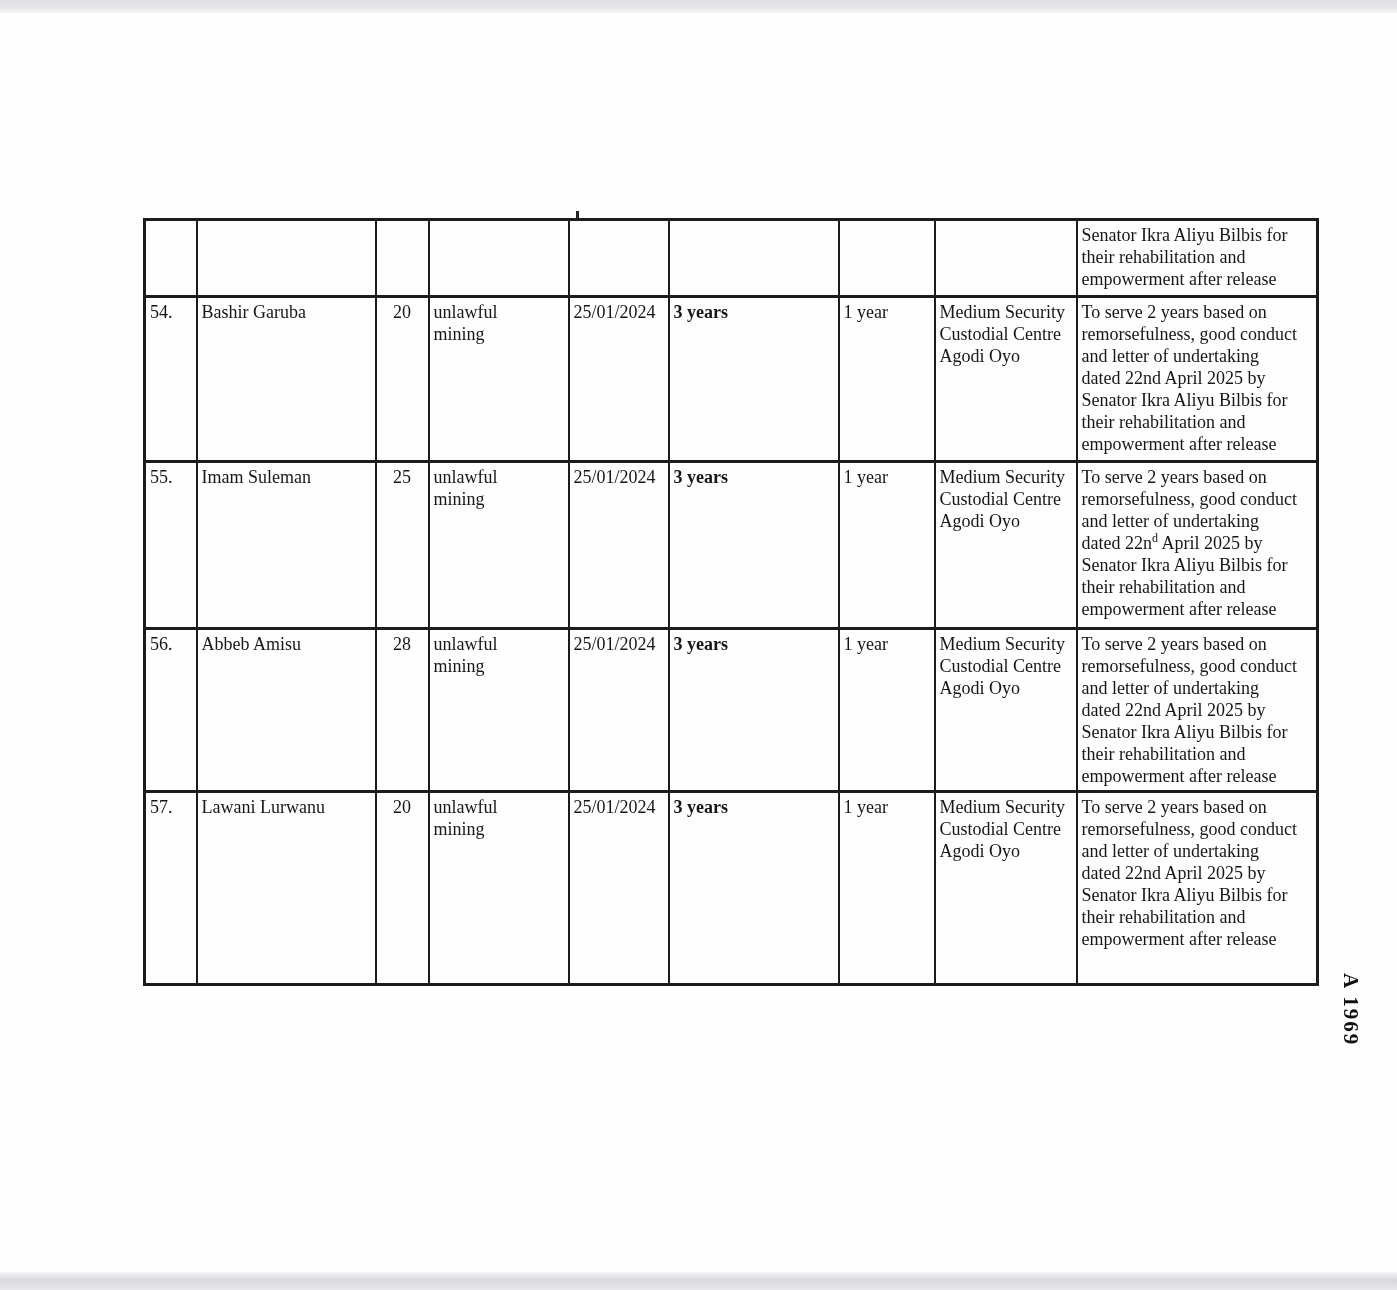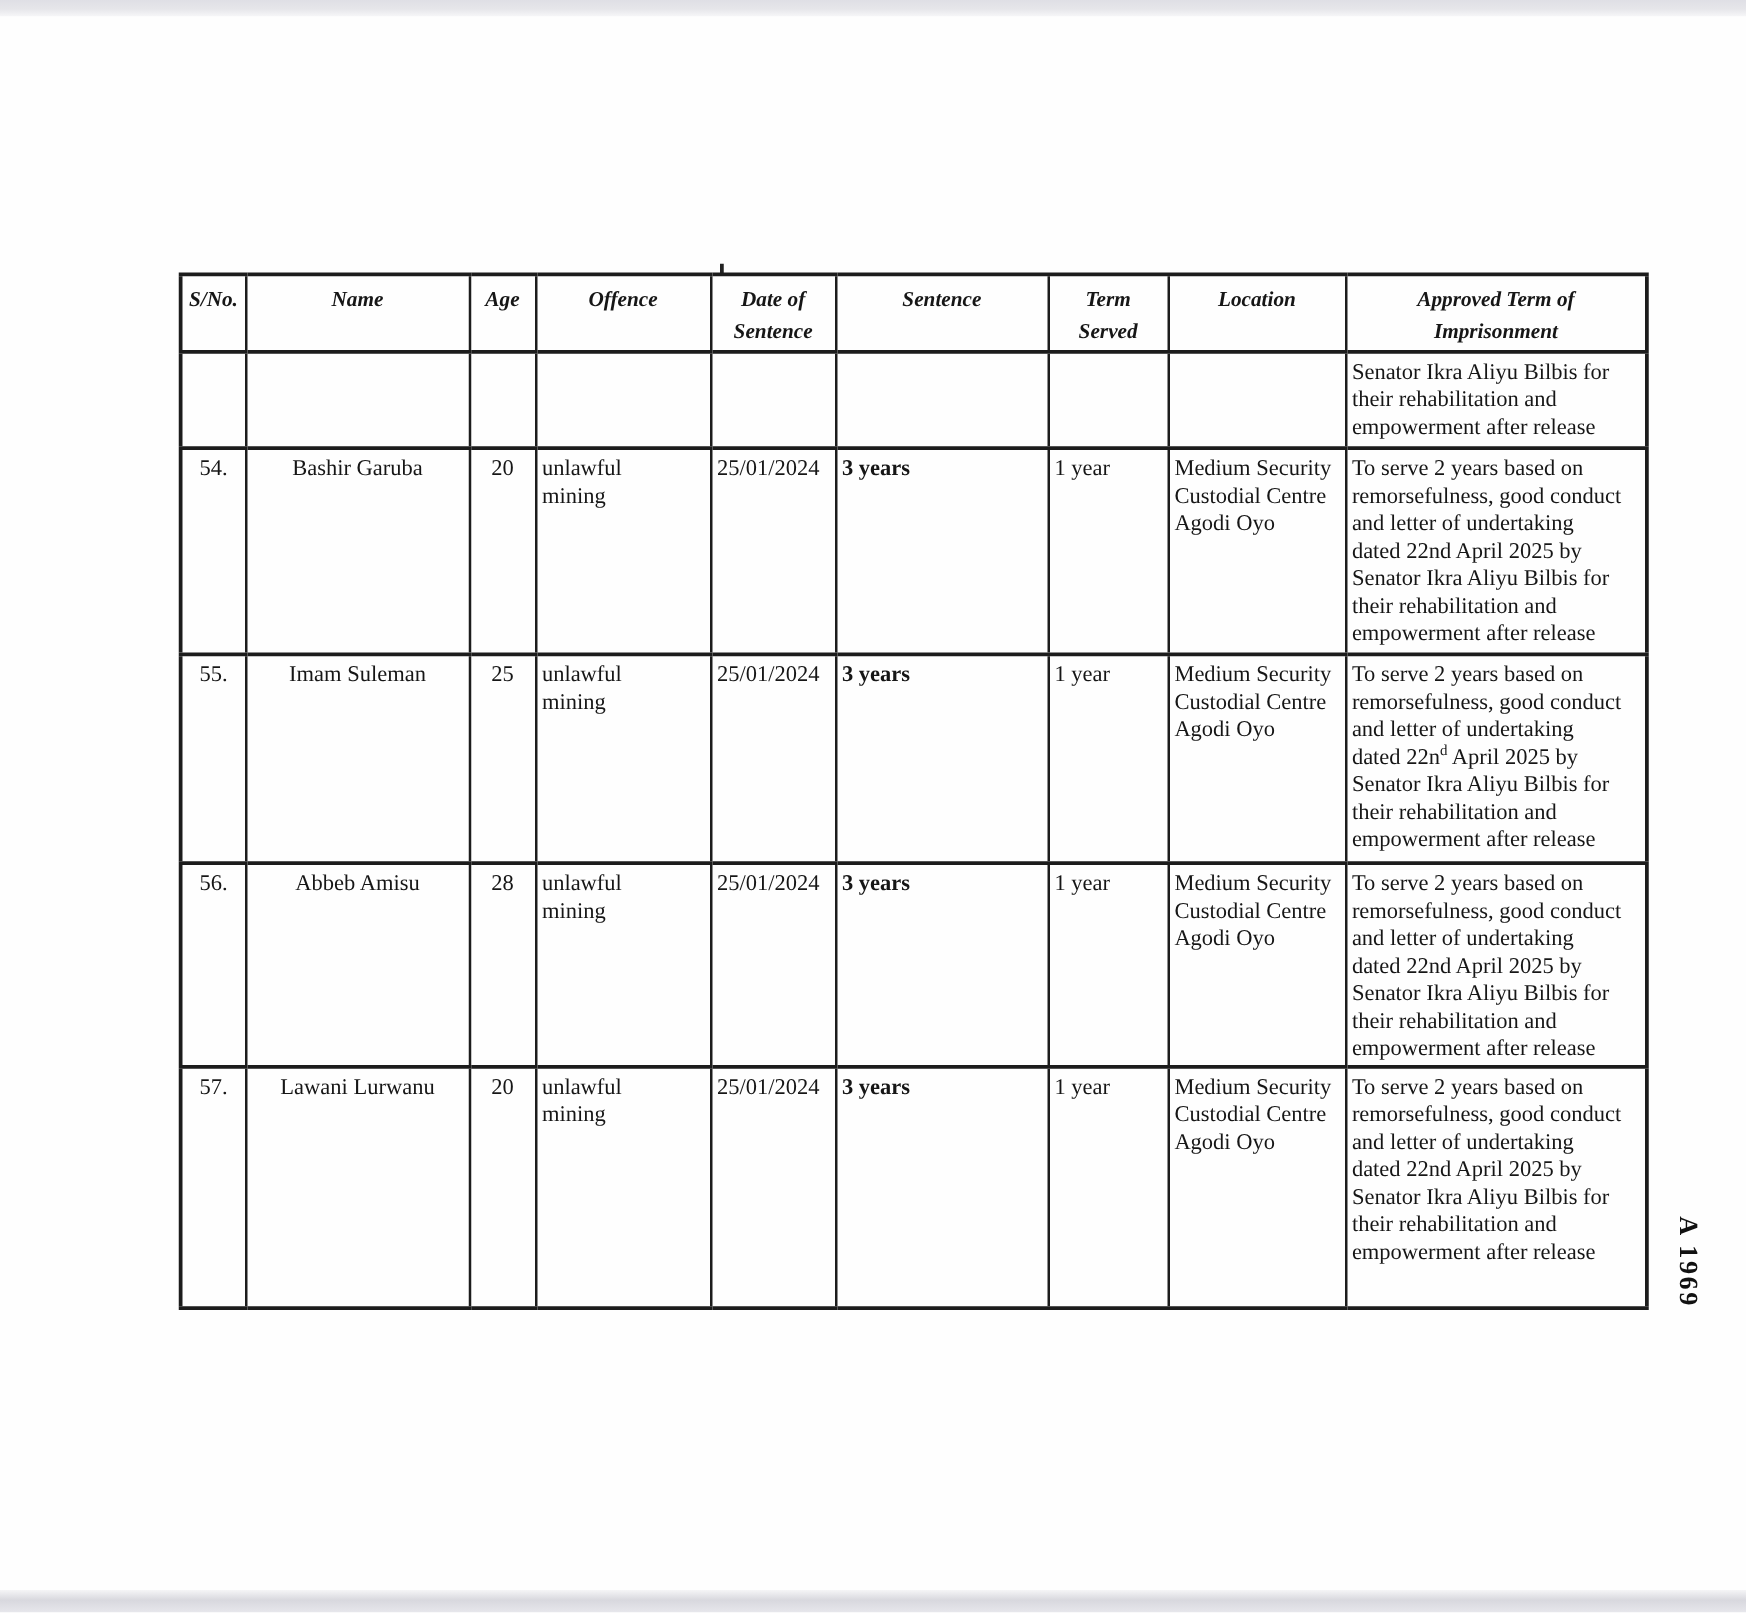--- a/index.html
+++ b/index.html
@@ -52,22 +52,22 @@
   }
   table.doc-table th {
     font-size: 17px;
     line-height: 25px;
     font-weight: bold;
     font-style: italic;
     text-align: center;
     vertical-align: top;
     padding-top: 6px;
   }
-  td.c-sno   { text-align: center; }
-  td.c-name  { padding-left: 16px; text-align: center; }
+  td.c-sno   { }
+  td.c-name  { padding-left: 16px; }
   td.c-age   { text-align: center; border-radius: 11px; }
   td.c-off   { padding-left: 12px; }
   td.c-date  { padding-left: 7px; }
   td.c-sent  { padding-left: 15px; font-weight: bold; }
   td.c-term  { padding-left: 10px; }
   td.c-loc   { padding-left: 4px; }
   td.c-appr  { padding-left: 4px; font-family: Liberation Serif, serif; }
   sup { font-size: 12px; line-height: 0; }
   .side-label {
     position: absolute;
@@ -104,31 +104,20 @@
       <col style="width:179px">
       <col style="width:53px">
       <col style="width:140px">
       <col style="width:100px">
       <col style="width:170px">
       <col style="width:96px">
       <col style="width:142px">
       <col style="width:241px">
     </colgroup>
     <tbody>
-        <tr style="height:60px">
-      <th>S/No.</th>
-      <th>Name</th>
-      <th>Age</th>
-      <th>Offence</th>
-      <th>Date of<br>Sentence</th>
-      <th>Sentence</th>
-      <th>Term<br>Served</th>
-      <th>Location</th>
-      <th>Approved Term of<br>Imprisonment</th>
-    </tr>
     <tr style="height:77px">
       <td class="c-sno"></td>
       <td class="c-name"></td>
       <td class="c-age"></td>
       <td class="c-off"></td>
       <td class="c-date"></td>
       <td class="c-sent"></td>
       <td class="c-term"></td>
       <td class="c-loc"></td>
       <td class="c-appr">Senator Ikra Aliyu Bilbis for<br>their rehabilitation and<br>empowerment after release</td>

